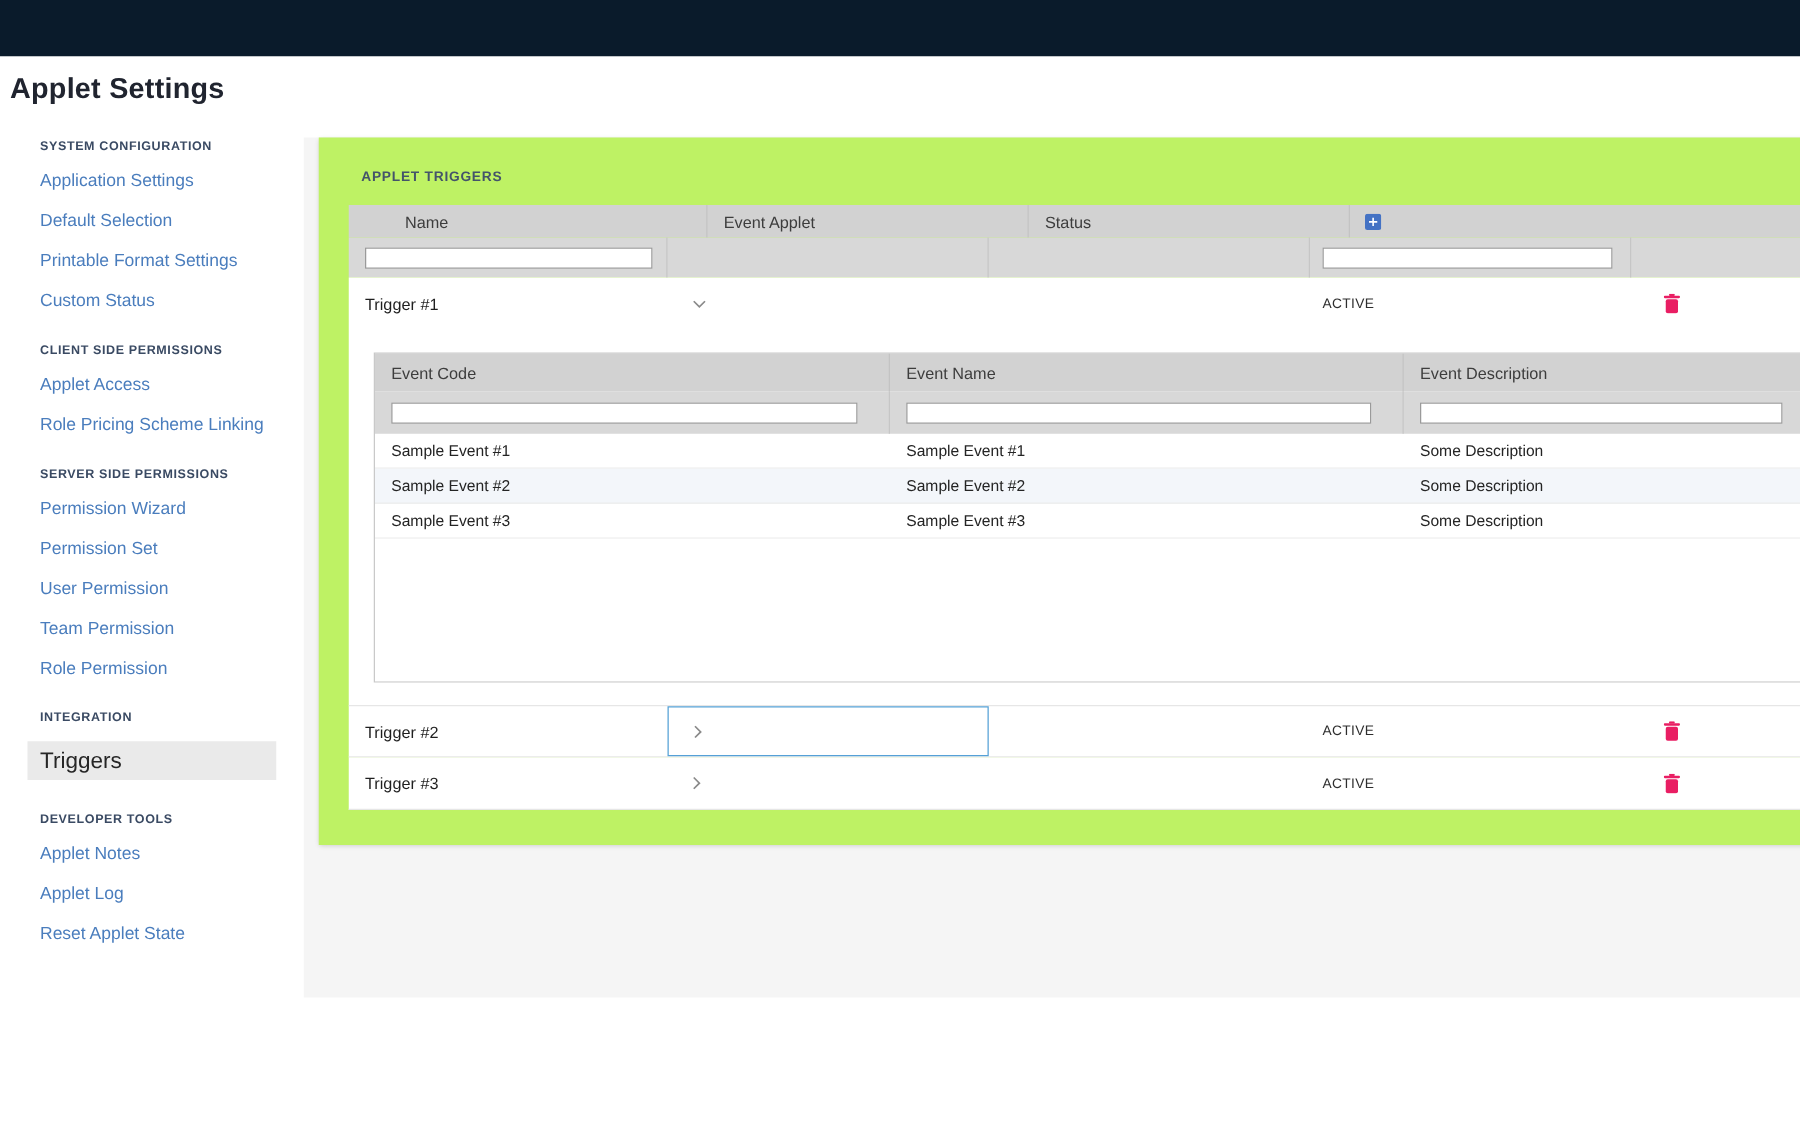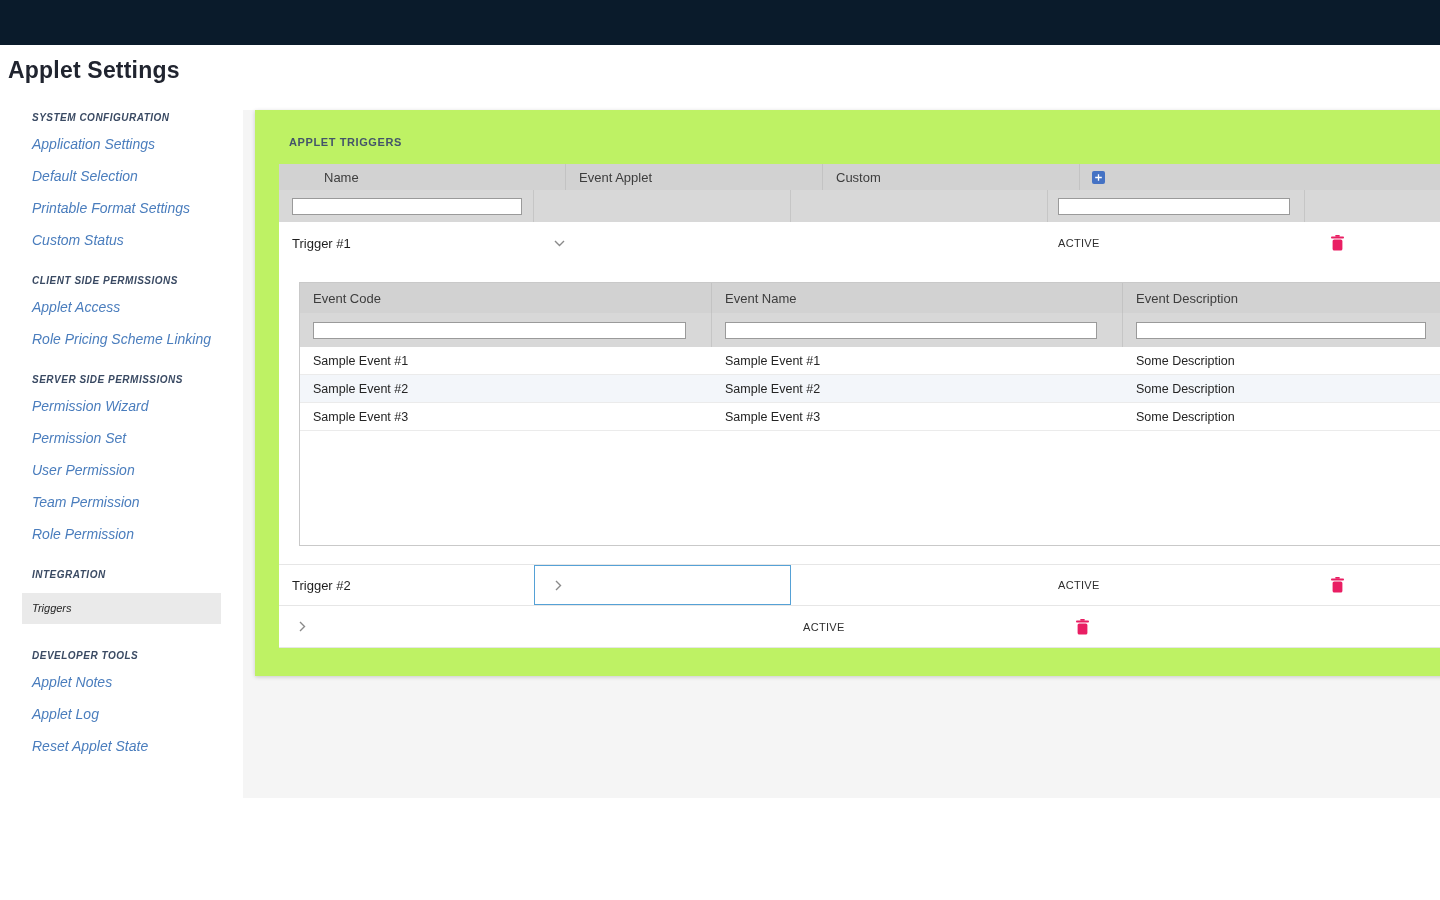--- a/index.html
+++ b/index.html
@@ -23,33 +23,33 @@
   .page-title {
     position: absolute; left: 8px; top: 57px;
     font-size: 23px; font-weight: 700; color: #20242f;
     letter-spacing: 0.2px;
   }
 
   
   .sidebar {
     position: absolute; left: 0; top: 112px; width: 243px;
   }
-  .sec { padding: 0 22px 0 32px; margin-bottom: 26px; font-style: italic; }
+  .sec { padding: 0 22px 0 32px; margin-bottom: 26px; }
   .sec-title {
     font-size: 10px; font-weight: 700; color: #3a4a63;
     letter-spacing: 0.5px; margin-bottom: 13px; text-transform: uppercase;
   }
   .side-item {
     display: block; font-size: 14px; color: #4a7dbd;
     margin-bottom: 15px; line-height: 17px; cursor: pointer;
   }
   .side-item.active {
     background: #eaeaea; color: #262626;
     margin-left: -10px; margin-bottom: 8px;
-    padding: 7px 10px; font-size: 11px;
+    padding: 7px 10px; font-size: 18px;
   }
 
   
   .main-bg {
     position: absolute; left: 243px; top: 110px;
     width: 1197px; height: 688px;
     background: #f5f5f5;
   }
   .card {
     position: absolute; left: 12px; width: 1197px;
@@ -190,21 +190,21 @@
 <div class="main-bg">
 
   <div class="card triggers">
     <div class="card-title">APPLET TRIGGERS</div>
 
     <div class="ttable">
 
       <div class="thead trow-flex">
         <div class="th col-name">Name</div>
         <div class="th col-eq">Event Applet</div>
-        <div class="th col-status">Custom</div>
+        <div class="th col-status">Status</div>
         <div class="th col-actions">
           <span class="icon">
             <svg width="13" height="13" viewBox="0 0 13 13">
                 <rect width="13" height="13" rx="2" fill="#4472c4"></rect>
                 <path d="M6.5 3.2v6.6M3.2 6.5h6.6" stroke="#fff" stroke-width="1.3"></path>
               </svg>
           </span>
         </div>
       </div>
 
@@ -307,20 +307,21 @@
                   <rect x="1.6" y="4.4" width="9.8" height="11.2" rx="1.6" fill="#e91e63"></rect>
                   <rect x="0" y="1.6" width="13" height="1.9" rx="0.9" fill="#e91e63"></rect>
                   <rect x="4.2" y="0" width="4.6" height="1.7" rx="0.8" fill="#e91e63"></rect>
                 </svg>
             </span>
           </button>
         </div>
       </div>
 
       <div class="trow t3 trow-flex">
+        <div class="cell col-name">Trigger #3</div>
         <div class="cell col-eq">
           <span class="expander">
             <span class="icon">
               <svg width="7" height="11" viewBox="0 0 7 11">
                   <path d="M1 1l4.5 4.5L1 10" stroke="#8a8a8a" stroke-width="1.4" fill="none"></path>
                 </svg>
             </span>
           </span>
         </div>
         <div class="cell col-params"></div>

